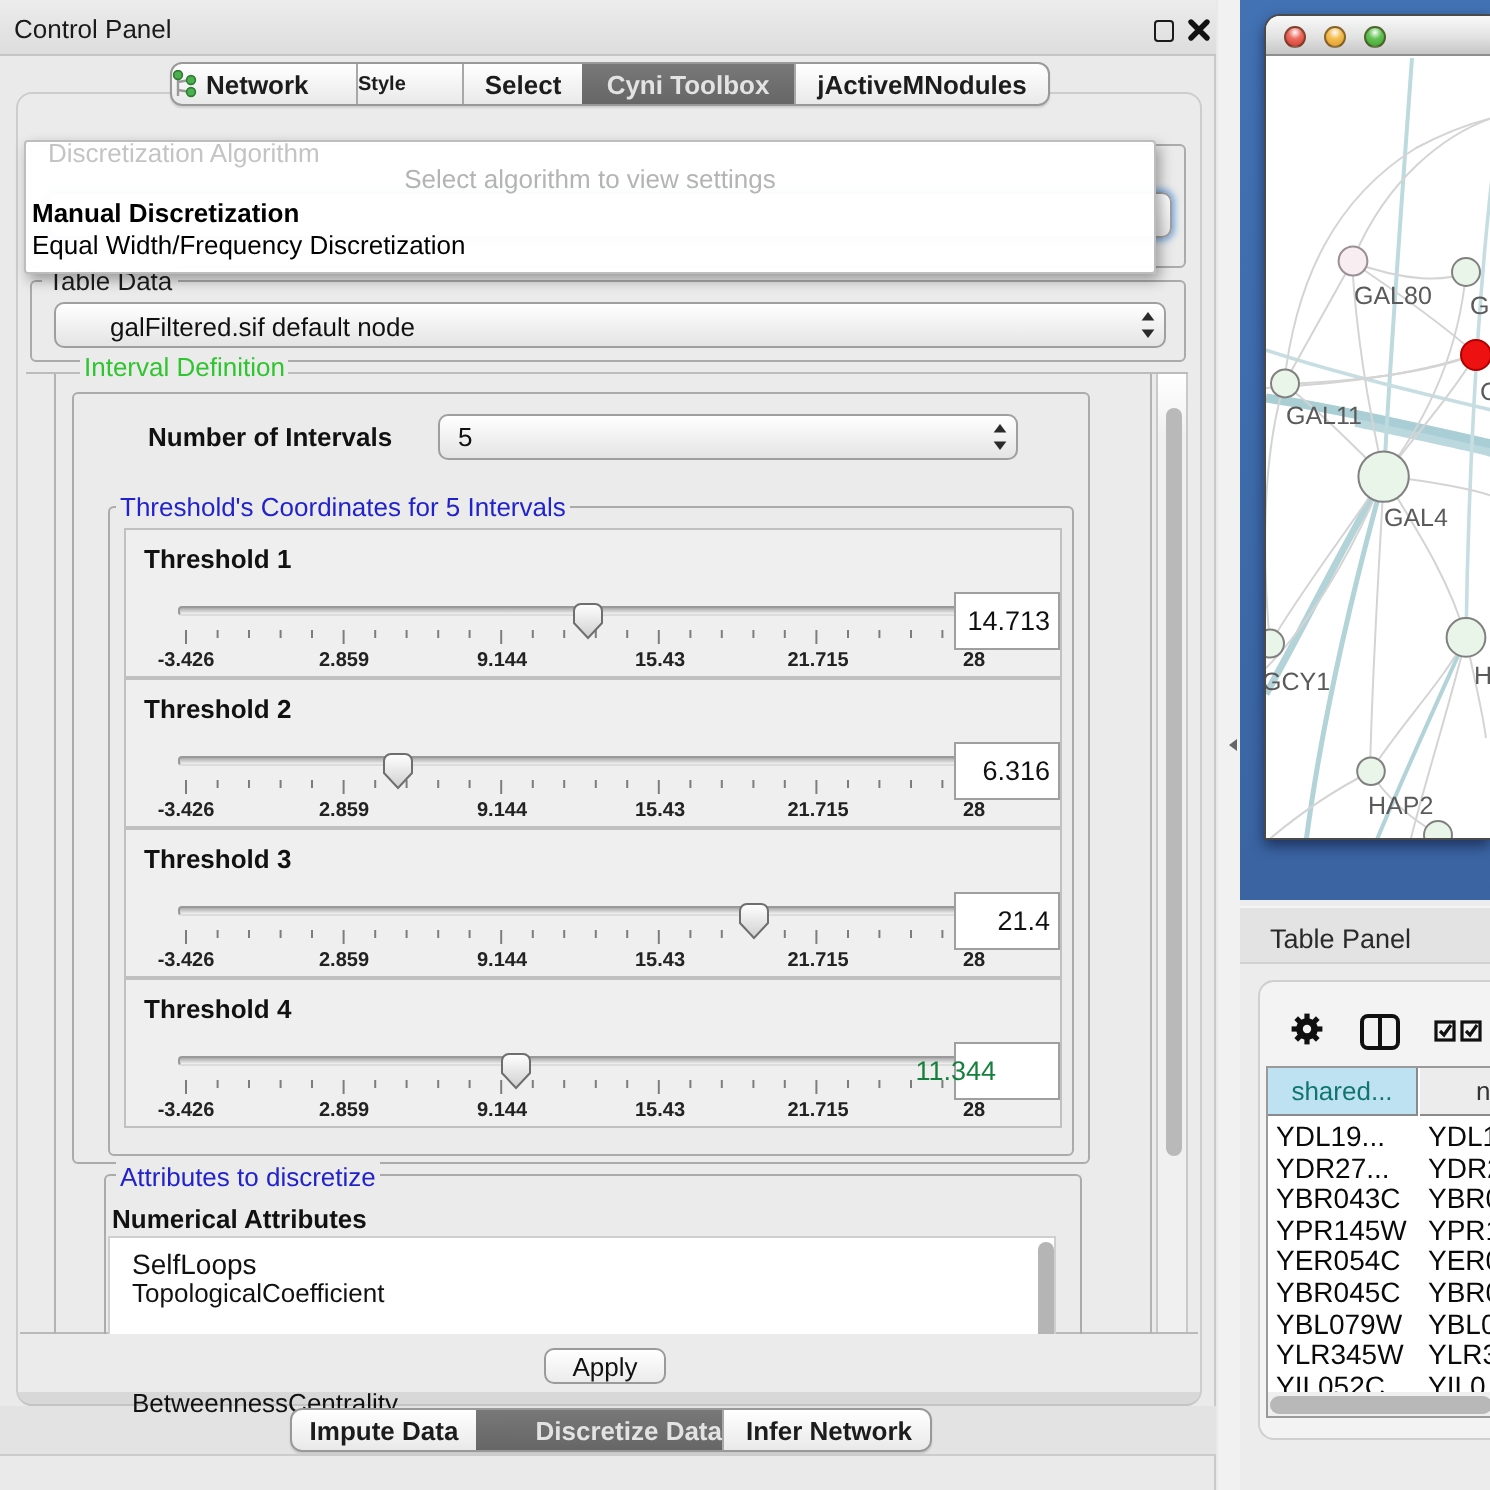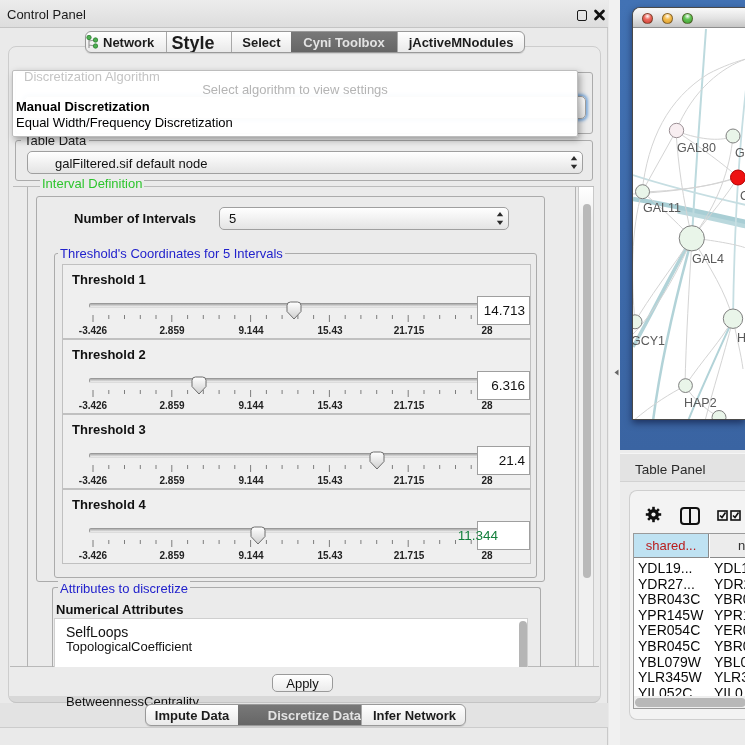--- a/index.html
+++ b/index.html
@@ -18,21 +18,21 @@
 <div class="abs" style="left:0;top:703px;width:608px;height:24px;background:#e3e3e3;"></div>
 <div class="abs" style="left:8px;top:46px;width:593px;height:657px;background:#ebebeb;border:1px solid #cdcdcd;border-radius:8px;"></div>
 <div class="abs" style="left:9px;top:696px;width:591px;height:7px;background:#d8d8d8;border-bottom:1px solid #c4c4c4;border-radius:0 0 8px 8px;"></div>
 <div class="abs" style="left:85px;top:31px;width:440px;height:22px;border:1px solid #999;border-radius:6px;background:linear-gradient(#ffffff,#e9e9e9);overflow:hidden;box-shadow:0 1px 1px rgba(0,0,0,0.12);">
       <div style="position:absolute;left:0px;top:0;width:92px;height:22px;background:transparent;text-align:left;font-weight:bold;font-size:13px;color:#1c1c1c;line-height:22px;"><svg width="13" height="15" style="vertical-align:-3px;margin-right:4px" viewBox="0 0 13 15">
           <path d="M3 3 V13 M3 6 L9 5 M3 10 L9 11" stroke="#9a9a9a" stroke-width="1.2" fill="none"></path>
           <circle cx="3" cy="2.5" r="2.2" fill="#4caf50" stroke="#2e7d32" stroke-width="0.8"></circle>
           <circle cx="9.5" cy="5" r="2.2" fill="#4caf50" stroke="#2e7d32" stroke-width="0.8"></circle>
           <circle cx="9.5" cy="11" r="2.2" fill="#4caf50" stroke="#2e7d32" stroke-width="0.8"></circle>
         </svg>Network</div>
-      <div style="position:absolute;left:80px;top:0;width:53px;height:22px;background:transparent;border-left:1px solid #a8a8a8;text-align:center;font-weight:bold;font-size:18px;color:#1c1c1c;line-height:22px;">Style</div>
+      <div style="position:absolute;left:92px;top:0;width:53px;height:22px;background:transparent;border-left:1px solid #a8a8a8;text-align:left;font-weight:bold;font-size:10px;color:#1c1c1c;line-height:22px;">Style</div>
       <div style="position:absolute;left:145px;top:0;width:60px;height:22px;background:transparent;border-left:1px solid #a8a8a8;text-align:center;font-weight:bold;font-size:13px;color:#1c1c1c;line-height:22px;">Select</div>
       <div style="position:absolute;left:205px;top:0;width:106px;height:22px;background:linear-gradient(#787878,#646464);text-align:center;font-weight:bold;font-size:13px;color:#e3e3e3;line-height:22px;">Cyni Toolbox</div>
       <div style="position:absolute;left:311px;top:0;width:127px;height:22px;background:transparent;border-left:1px solid #a8a8a8;text-align:center;font-weight:bold;font-size:13px;color:#1c1c1c;line-height:22px;">jActiveMNodules</div>
     </div>
 <div class="abs" style="left:10px;top:666px;width:589px;height:1px;background:#b9b9b9;"></div>
 <div class="abs" style="left:15px;top:72px;width:578px;height:62px;border:1px solid #ababab;border-radius:3px;"></div>
 <div class="abs" style="left:24px;top:96px;width:562px;height:23px;border-radius:5px;background:linear-gradient(#ffffff,#e7e7e7);border:1px solid #9f9f9f;box-shadow:0 0 3px 1.5px rgba(100,155,215,0.8);"></div>
 <div class="abs" style="left:15px;top:140px;width:578px;height:41px;border:1px solid #ababab;border-radius:3px;"></div>
 <div class="txt" style="left:21px;top:133px;font-size:13px;color:#1c1c1c;background:#ebebeb;padding:0 3px;">Table Data</div>
 <div class="abs" style="left:27px;top:151px;width:556px;height:23px;border-radius:5px;background:linear-gradient(#ffffff,#e4e4e4);border:1px solid #9f9f9f;"></div>
@@ -352,21 +352,21 @@
 <svg class="abs" style="left:87px;top:19px" width="11" height="11" viewBox="0 0 11 11">
         <rect x="1" y="1" width="9" height="9" fill="none" stroke="#111" stroke-width="1.6"></rect>
         <path d="M3 5.5 L5 7.5 L8.5 2.5" stroke="#111" stroke-width="1.6" fill="none"></path>
       </svg>
 <svg class="abs" style="left:100px;top:19px" width="11" height="11" viewBox="0 0 11 11">
         <rect x="1" y="1" width="9" height="9" fill="none" stroke="#111" stroke-width="1.6"></rect>
         <path d="M3 5.5 L5 7.5 L8.5 2.5" stroke="#111" stroke-width="1.6" fill="none"></path>
       </svg>
 </div>
 <div class="abs" style="left:13px;top:83px;width:112px;height:176px;background:#fff;border:1px solid #9a9a9a;border-right:none;overflow:hidden;">
-<div class="abs" style="left:0;top:0;width:75px;height:24px;background:#bfe2f2;border-right:1px solid #8a8a8a;border-bottom:1px solid #8a8a8a;text-align:center;font-size:13px;color:#b91c1c;line-height:24px;">shared...</div>
+<div class="abs" style="left:0;top:0;width:75px;height:24px;background:#bfe2f2;border-right:1px solid #8a8a8a;border-bottom:1px solid #8a8a8a;text-align:center;font-size:13px;color:#0f766e;line-height:24px;">shared...</div>
 <div class="abs" style="left:76px;top:0;width:36px;height:24px;background:#ececec;border-bottom:1px solid #8a8a8a;font-size:13px;color:#333;line-height:24px;padding-left:28px;">n</div>
 <div class="txt" style="left:4px;top:26.0px;font-size:14px;color:#0a0a0a;">YDL19...</div>
 <div class="txt" style="left:80px;top:26.0px;font-size:14px;color:#0a0a0a;">YDL1</div>
 <div class="txt" style="left:4px;top:41.6px;font-size:14px;color:#0a0a0a;">YDR27...</div>
 <div class="txt" style="left:80px;top:41.6px;font-size:14px;color:#0a0a0a;">YDR2</div>
 <div class="txt" style="left:4px;top:57.2px;font-size:14px;color:#0a0a0a;">YBR043C</div>
 <div class="txt" style="left:80px;top:57.2px;font-size:14px;color:#0a0a0a;">YBR0</div>
 <div class="txt" style="left:4px;top:72.8px;font-size:14px;color:#0a0a0a;">YPR145W</div>
 <div class="txt" style="left:80px;top:72.8px;font-size:14px;color:#0a0a0a;">YPR1</div>
 <div class="txt" style="left:4px;top:88.4px;font-size:14px;color:#0a0a0a;">YER054C</div>

